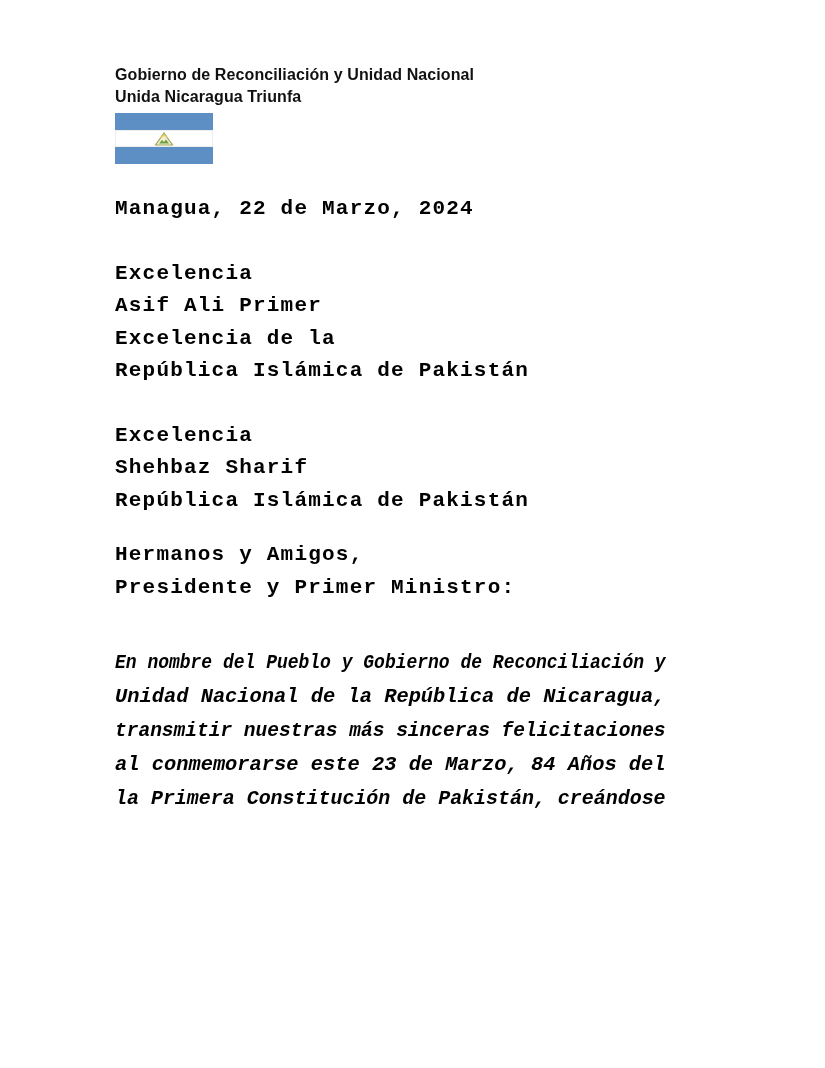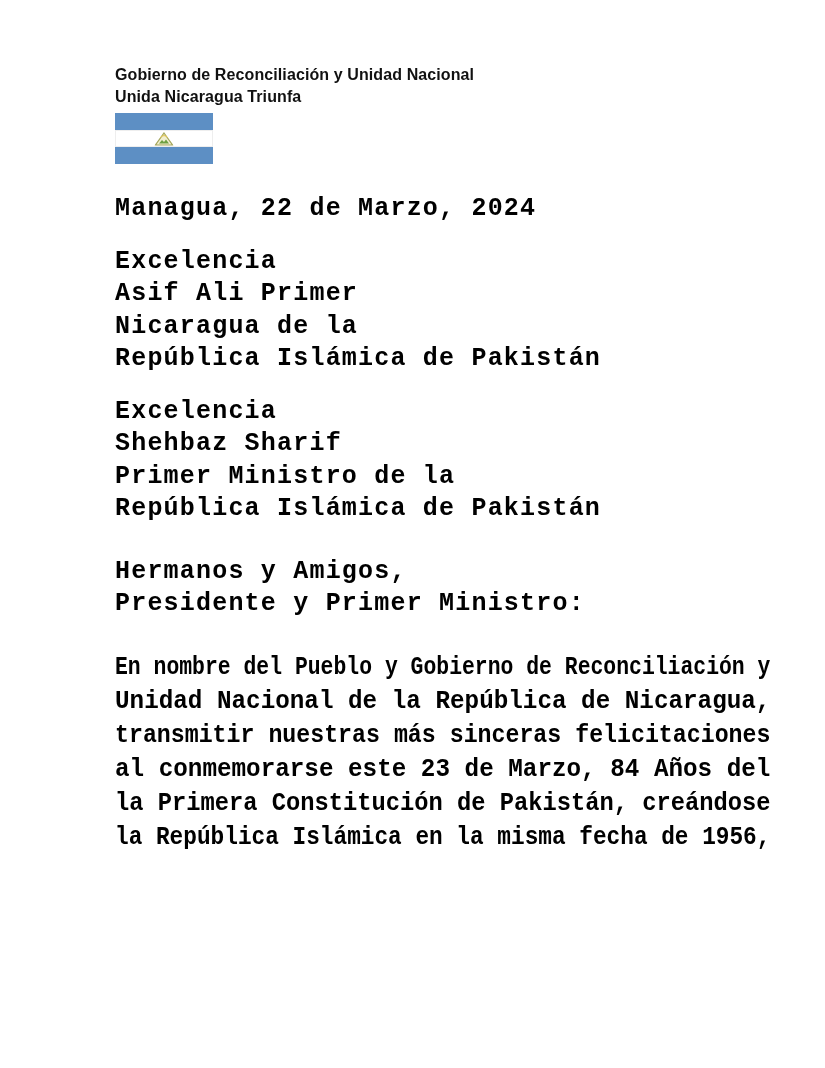--- a/index.html
+++ b/index.html
@@ -45,35 +45,36 @@
     position: absolute;
     left: 50%;
     top: 50%;
     transform: translate(-50%, -50%);
     line-height: 0;
   }
   
   .mono {
     font-family: "Liberation Mono", "DejaVu Sans Mono", monospace;
     font-weight: bold;
-    font-size: 25px;
+    font-size: 21px;
     color: #000000;
   }
   .line {
     line-height: 32.5px;
     letter-spacing: 1.2px;
     white-space: nowrap;
   }
   .date-block   { margin-top: 29px; }
-  .addr-block   { margin-top: 20px; }
-  .salutation   { margin-top: 30px; }
+  .addr-block   { margin-top: 32px; }
+  .salutation   { margin-top: 22px; }
   
   .body-par {
-    margin-top: 30px;
+    margin-top: 42px;
     width: 603px;
+    font-style: italic;
   }
   .body-line {
     height: 34px;
     line-height: 34px;
   }
   .fit {
     display: inline-block;
     white-space: nowrap;
     letter-spacing: 0;
     transform-origin: left center;
@@ -100,38 +101,36 @@
         <path d="M4.5 11.5 L7.5 8 L9.5 10 L11.5 7.5 L14.5 11.5 Z" fill="#6FA043"></path>
       </svg>
     </span>
   </div>
 
   <div class="date-block mono line">Managua, 22 de Marzo, 2024</div>
 
   <div class="addr-block mono">
     <div class="line">Excelencia</div>
     <div class="line">Asif Ali Primer</div>
-    <div class="line">Nicaragua de la</div>
+    <div class="line">Excelencia de la</div>
     <div class="line">República Islámica de Pakistán</div>
   </div>
 
   <div class="addr-block mono">
     <div class="line">Excelencia</div>
     <div class="line">Shehbaz Sharif</div>
-    <div class="line">Primer Ministro de la</div>
     <div class="line">República Islámica de Pakistán</div>
   </div>
 
   <div class="salutation mono">
     <div class="line">Hermanos y Amigos,</div>
     <div class="line">Presidente y Primer Ministro:</div>
   </div>
 
   <div class="body-par mono">
     <div class="body-line"><span class="fit" style="transform: scaleX(0.856629);">En nombre del Pueblo y Gobierno de Reconciliación y</span></div>
     <div class="body-line"><span class="fit" style="transform: scaleX(0.970844);">Unidad Nacional de la República de Nicaragua,</span></div>
     <div class="body-line"><span class="fit" style="transform: scaleX(0.929525);">transmitir nuestras más sinceras felicitaciones</span></div>
     <div class="body-line"><span class="fit" style="transform: scaleX(0.970844);">al conmemorarse este 23 de Marzo, 84 Años del</span></div>
     <div class="body-line"><span class="fit" style="transform: scaleX(0.949747);">la Primera Constitución de Pakistán, creándose</span></div>
-    <div class="body-line"><span class="fit" style="transform: scaleX(0.910167);">la República Islámica en la misma fecha de 1956,</span></div>
   </div>
 
 </div>
 
 </body></html>

